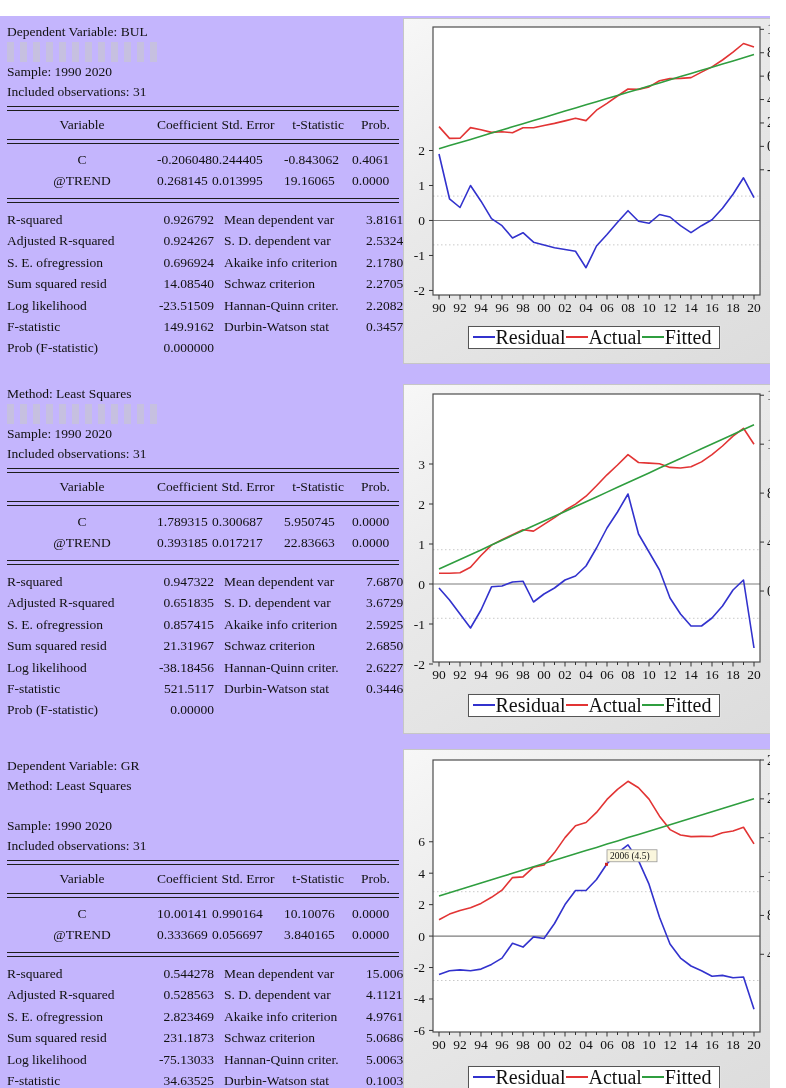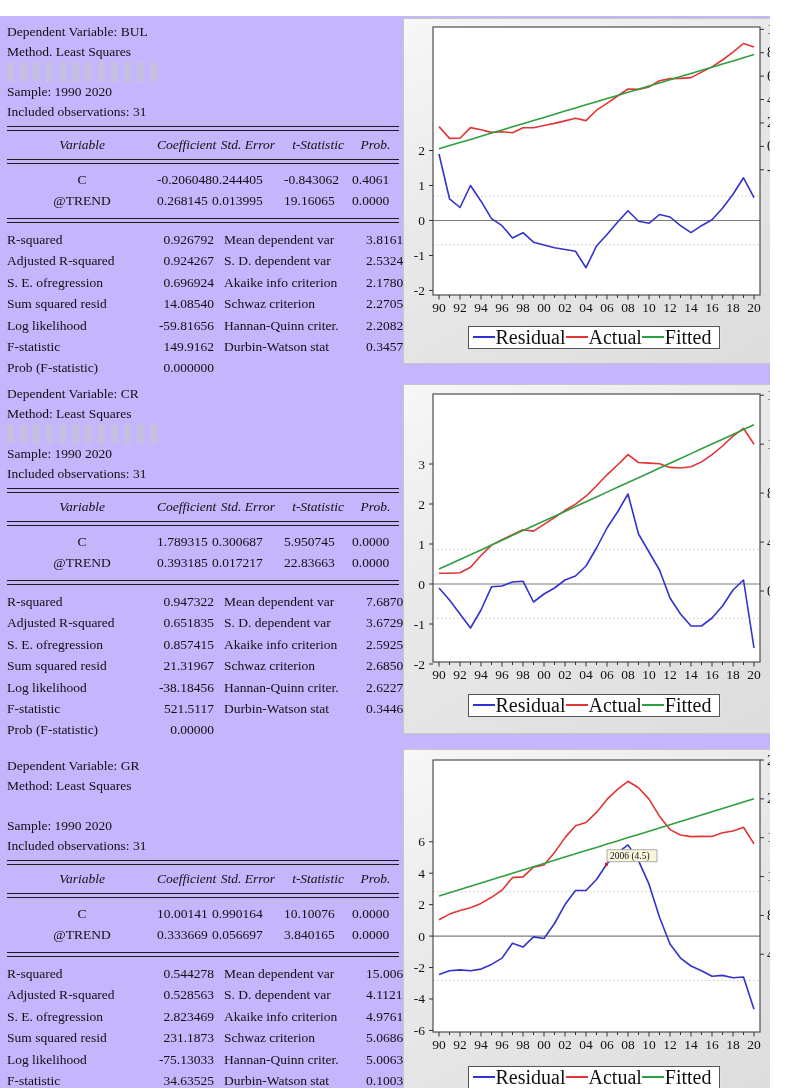--- a/index.html
+++ b/index.html
@@ -7,21 +7,21 @@
         font-family:"Liberation Serif",serif;color:#111;margin-top:16px;}
 
   
   .tpanel{position:absolute;left:7px;width:392px;font-size:13.5px;line-height:20px;}
   .titles div{height:20px;white-space:nowrap;}
   .smudge-row{height:20px;display:flex;align-items:center;}
   .smudge{height:5px;width:150px;opacity:.55;filter:blur(.7px);
           background:repeating-linear-gradient(90deg,#c9c9c9 0 7px,transparent 7px 13px);}
   .drule{height:3px;border-top:1.6px solid #1c1c1c;border-bottom:1.6px solid #1c1c1c;margin:4px 0 3px 0;}
   .coef-head,.coef-row{display:grid;grid-template-columns:150px 55px 72px 68px 47px;line-height:21px;}
-  .coef-head span{text-align:center;font-style:italic;}
+  .coef-head span{text-align:center;}
   .coef-head span:first-child{text-align:center;}
   .coef-row span{text-align:left;}
   .coef-row span:first-child{text-align:center;}
   .coef-rows{padding:2px 0 3px 0;}
   .stats{padding-top:3px;}
   .stat-row{display:grid;grid-template-columns:150px 57px 152px 1fr;line-height:21.4px;}
   .stat-row .lab1{text-align:left;}
   .stat-row .val1{text-align:right;}
   .stat-row .lab2{text-align:left;padding-left:10px;}
   .stat-row .val2{text-align:right;}
@@ -39,21 +39,20 @@
   svg text{font-family:"Liberation Serif",serif;}
 </style>
 </head>
 <body>
 
 <div class="page">
 
   <div class="tpanel" id="tpanel-0" style="top:6px">
       <div class="titles">
         <div>Dependent Variable: BUL</div>
-        <div>Method. Least Squares</div>
         <div class="smudge-row">
           <div class="smudge"></div>
         </div>
         <div>Sample: 1990 2020</div>
         <div>Included observations: 31</div>
       </div>
       <div class="drule"></div>
       <div class="coef-head">
         <span>Variable</span>
         <span>Coefficient</span>
@@ -99,41 +98,40 @@
           <span class="val2">2.178061</span>
         </div>
         <div class="stat-row">
           <span class="lab1">Sum squared resid</span>
           <span class="val1">14.08540</span>
           <span class="lab2">Schwaz criterion</span>
           <span class="val2">2.270576</span>
         </div>
         <div class="stat-row">
           <span class="lab1">Log likelihood</span>
-          <span class="val1">-59.81656</span>
+          <span class="val1">-23.51509</span>
           <span class="lab2">Hannan-Quinn criter.</span>
           <span class="val2">2.208219</span>
         </div>
         <div class="stat-row">
           <span class="lab1">F-statistic</span>
           <span class="val1">149.9162</span>
           <span class="lab2">Durbin-Watson stat</span>
           <span class="val2">0.345768</span>
         </div>
         <div class="stat-row">
           <span class="lab1">Prob (F-statistic)</span>
           <span class="val1">0.000000</span>
           <span class="lab2"></span>
           <span class="val2"></span>
         </div>
       </div>
     </div>
   <div class="tpanel" id="tpanel-1" style="top:368px">
       <div class="titles">
-        <div>Dependent Variable: CR</div>
         <div>Method: Least Squares</div>
         <div class="smudge-row">
           <div class="smudge"></div>
         </div>
         <div>Sample: 1990 2020</div>
         <div>Included observations: 31</div>
       </div>
       <div class="drule"></div>
       <div class="coef-head">
         <span>Variable</span>

